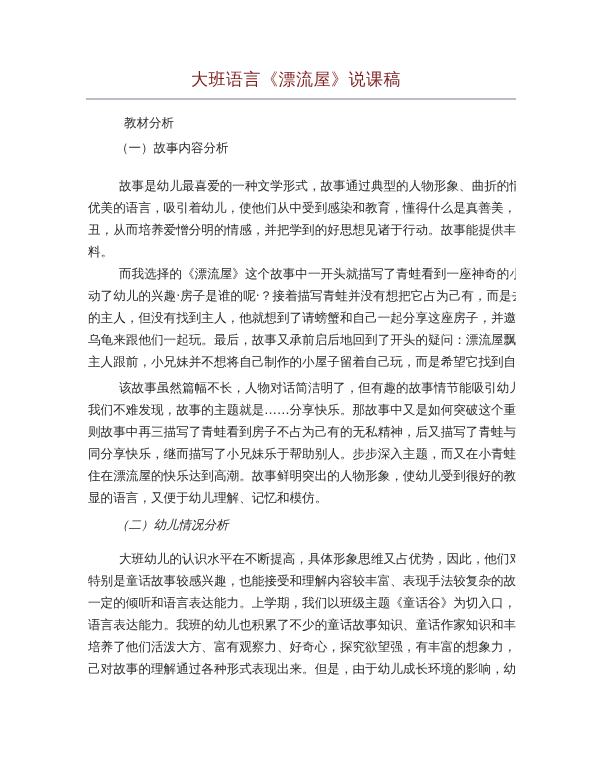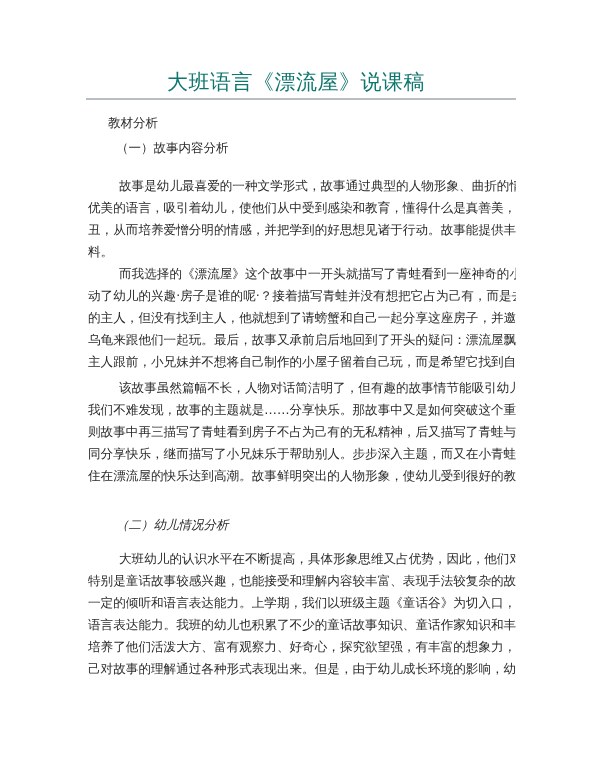--- a/index.html
+++ b/index.html
@@ -1,34 +1,34 @@
 <!DOCTYPE html>
 <html><head>
 <meta charset="utf-8">
 <style>
   html, body { margin: 0; padding: 0; background: #ffffff; }
   body { width: 600px; height: 776px; position: relative; overflow: hidden;
          font-family: "DejaVu Sans", "Liberation Sans", sans-serif; color: #2a2a2a; }
   .title { position: absolute; left: 0; width: 592px; top: 68px; text-align: center;
-           font-size: 21px; color: #0f766e; letter-spacing: 0.5px; }
+           font-size: 17px; color: #7f1d1d; letter-spacing: 0.5px; }
   .rule { position: absolute; left: 86px; width: 430px; top: 98px; height: 2px; background: #b9bec6; }
   .heading { position: absolute; font-size: 12.5px; color: #2a2a2a; white-space: nowrap; }
   .para { position: absolute; left: 88px; width: 428px; }
   .line { height: 22px; line-height: 22px; font-size: 12.6px; white-space: nowrap;
           text-align: justify; text-align-last: justify; overflow: hidden; }
   .line.first { padding-left: 31px; }
   .line.last { text-align-last: left; }
 </style>
 </head>
 <body>
 
 <div class="title">大班语言《漂流屋》说课稿</div>
 <div class="rule"></div>
 
-<div class="heading" style="left:108px; top:115px;font-family:Liberation Mono, monospace;">教材分析</div>
+<div class="heading" style="left:124px; top:115px;font-family:Liberation Mono, monospace;">教材分析</div>
 <div class="heading" style="left:116px; top:140px;">（一）故事内容分析</div>
 
 <div class="para" style="top:175px;">
   <div class="line first">故事是幼儿最喜爱的一种文学形式，故事通过典型的人物形象、曲折的情节，生动、</div>
   <div class="line">优美的语言，吸引着幼儿，使他们从中受到感染和教育，懂得什么是真善美，什么是假恶</div>
   <div class="line">丑，从而培养爱憎分明的情感，并把学到的好思想见诸于行动。故事能提供丰富的语言材</div>
   <div class="line last">料。</div>
 </div>
 
 <div class="para" style="top:263px;">
@@ -38,20 +38,21 @@
   <div class="line">乌龟来跟他们一起玩。最后，故事又承前启后地回到了开头的疑问：漂流屋飘到了它的小</div>
   <div class="line last">主人跟前，小兄妹并不想将自己制作的小屋子留着自己玩，而是希望它找到自己的主人。</div>
 </div>
 
 <div class="para" style="top:377px;">
   <div class="line first">该故事虽然篇幅不长，人物对话简洁明了，但有趣的故事情节能吸引幼儿的注意。</div>
   <div class="line">我们不难发现，故事的主题就是……分享快乐。那故事中又是如何突破这个重点的呢：这</div>
   <div class="line">则故事中再三描写了青蛙看到房子不占为己有的无私精神，后又描写了青蛙与小动物们一</div>
   <div class="line">同分享快乐，继而描写了小兄妹乐于帮助别人。步步深入主题，而又在小青蛙与同伴分享</div>
   <div class="line">住在漂流屋的快乐达到高潮。故事鲜明突出的人物形象，使幼儿受到很好的教育，生动浅</div>
+  <div class="line last">显的语言，又便于幼儿理解、记忆和模仿。</div>
 </div>
 
 <div class="heading" style="left:116px; top:517px;font-style:italic;">（二）幼儿情况分析</div>
 
 <div class="para" style="top:548px;">
   <div class="line first">大班幼儿的认识水平在不断提高，具体形象思维又占优势，因此，他们对文学作品，</div>
   <div class="line">特别是童话故事较感兴趣，也能接受和理解内容较丰富、表现手法较复杂的故事，并具有</div>
   <div class="line">一定的倾听和语言表达能力。上学期，我们以班级主题《童话谷》为切入口，发展幼儿的</div>
   <div class="line">语言表达能力。我班的幼儿也积累了不少的童话故事知识、童话作家知识和丰富的词汇，</div>
   <div class="line">培养了他们活泼大方、富有观察力、好奇心，探究欲望强，有丰富的想象力，并喜欢把自</div>

